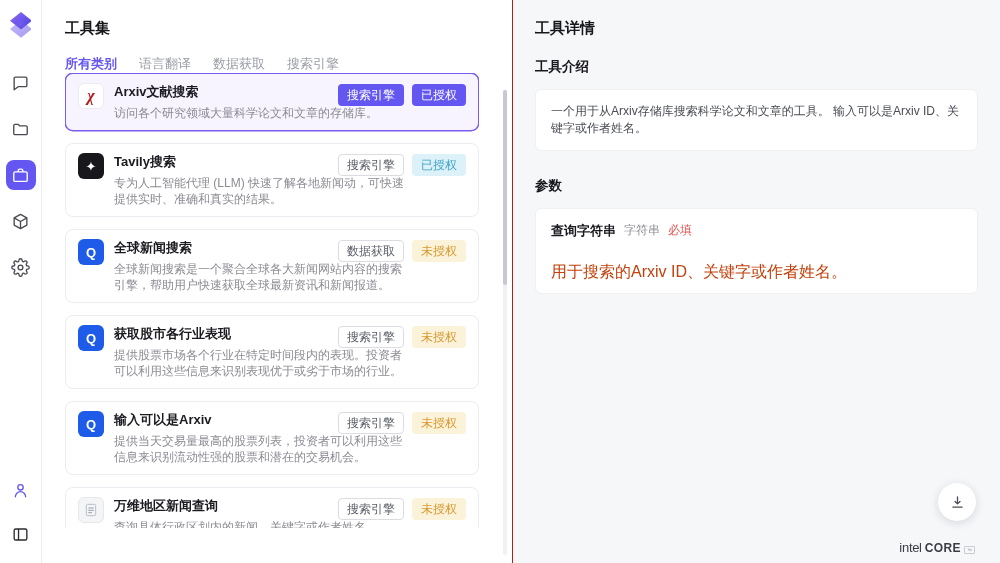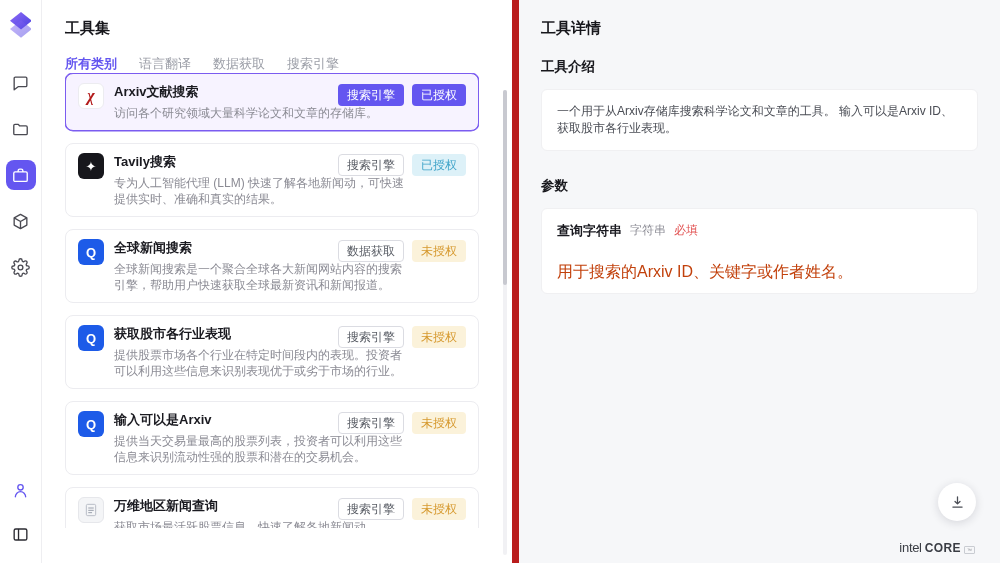--- a/index.html
+++ b/index.html
@@ -45,21 +45,21 @@
   .tag.filled { background:#6456F0; color:#fff; }
   .tag.outline { background:#fff; border:1px solid #DBDCE2; color:#5A5E66; padding:2px 8px; }
   .tag.auth-blue { background:#DDF1F8; color:#3FA4C9; }
   .tag.auth-yellow { background:#FBF2DA; color:#D6992E; }
 
   .scrollbar { position:absolute; right:5px; top:90px; bottom:8px; width:4px;
                background:#F1F1F4; border-radius:2px; }
   .scroll-thumb { width:4px; height:42%; background:#C8C9D0; border-radius:2px; cursor:pointer; }
 
   
-  .detail-pane { flex:1; background:#F6F7F9; border-left:7px solid #b91c1c;
+  .detail-pane { flex:1; background:#F6F7F9; border-left:1px solid #b91c1c;
                  padding:18px 22px 0 22px; position:relative; }
   .detail-title { font-size:15px; font-weight:700; line-height:20px; margin-bottom:20px; }
   .section-title { font-size:13.5px; font-weight:700; line-height:18px; margin-bottom:13px; }
   .panel-card { background:#fff; border:1px solid #F0F0F2; border-radius:6px;
                 padding:13px 15px; margin-bottom:26px; }
   .intro-text { font-size:12px; line-height:17px; color:#4A4D55; }
   .param-head { display:flex; align-items:flex-start; gap:8px; }
   .param-name { font-size:13px; font-weight:700; color:#1A1A20; }
   .param-type { font-size:12px; color:#8B8B94; }
   .param-required { font-size:12px; color:#E25454; }
@@ -213,41 +213,41 @@
 
       <div class="tool-card">
         <div class="tool-icon icon-doc">
           <svg viewBox="0 0 24 24" fill="none">
             <rect x="5" y="3.5" width="14" height="17" rx="2" stroke="#B9BDC7" stroke-width="1.5"></rect>
             <path d="M8.5 9h7M8.5 12.5h7M8.5 16h4.5" stroke="#9AA0AC" stroke-width="1.5" stroke-linecap="round"></path>
           </svg>
         </div>
         <div class="tool-body">
           <div class="tool-title">万维地区新闻查询</div>
-          <p class="tool-desc">获取市场最活跃股票信息，快速了解各地新闻动</p>
+          <p class="tool-desc">查询具体行政区划内的新闻，关键字或作者姓名</p>
         </div>
         <div class="tool-tags">
           <span class="tag outline">搜索引擎</span>
           <span class="tag auth-yellow">未授权</span>
         </div>
       </div>
 
     </div>
 
     <div class="scrollbar">
       <div class="scroll-thumb"></div>
     </div>
   </section>
 
   <section class="detail-pane">
     <h1 class="detail-title">工具详情</h1>
 
     <h2 class="section-title">工具介绍</h2>
     <div class="panel-card">
-      <p class="intro-text">一个用于从Arxiv存储库搜索科学论文和文章的工具。 输入可以是Arxiv ID、获取股市各行业表现。</p>
+      <p class="intro-text">一个用于从Arxiv存储库搜索科学论文和文章的工具。 输入可以是Arxiv ID、关键字或作者姓名。</p>
     </div>
 
     <h2 class="section-title">参数</h2>
     <div class="panel-card">
       <div class="param-head">
         <span class="param-name">查询字符串</span>
         <span class="param-type">字符串</span>
         <span class="param-required">必填</span>
       </div>
       <p class="param-desc">用于搜索的Arxiv ID、关键字或作者姓名。</p>

